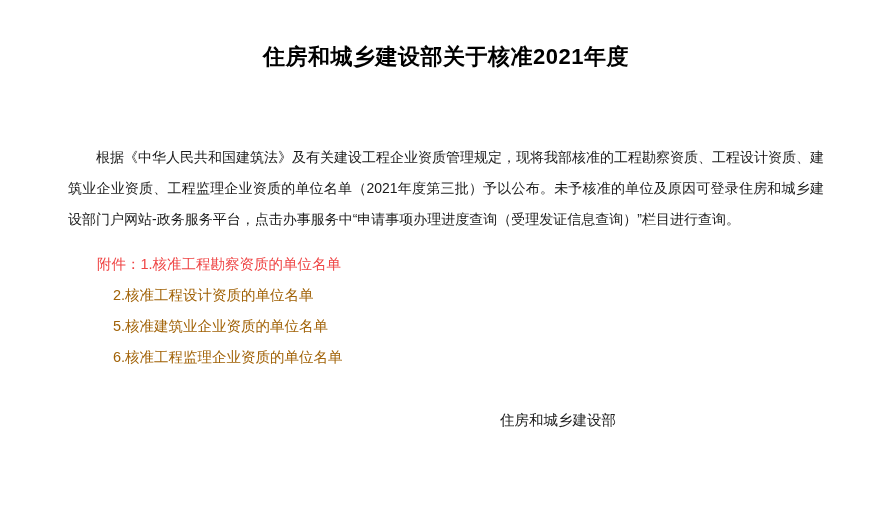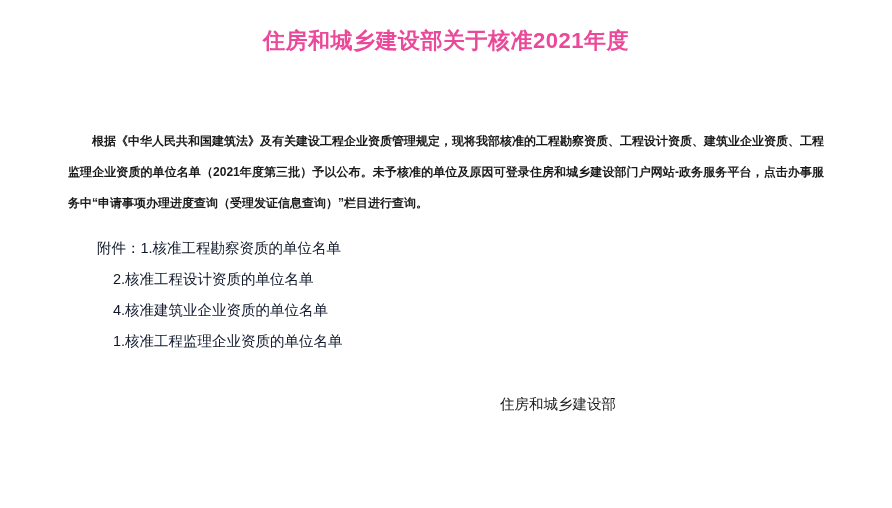--- a/index.html
+++ b/index.html
@@ -20,60 +20,59 @@
     height: 508px;
     box-sizing: border-box;
     background: #ffffff;
     position: relative;
   }
   .doc-title {
     text-align: center;
     font-weight: bold;
     font-size: 22px;
     line-height: 34px;
-    color: #ec4899;
-    padding-top: 24px;
+    color: #000000;
+    padding-top: 40px;
     letter-spacing: 0.5px;
   }
   .doc-title .line {
     display: block;
   }
   .body-area {
     padding: 0 68px 0 68px;
     margin-top: 68px;
   }
   .para {
-    font-size: 12px;
+    font-size: 14px;
     line-height: 31px;
     color: #1a1a1a;
     text-align: justify;
     text-justify: inter-ideograph;
     margin: 0 0 14px 0;
-    font-weight: bold;
   }
   .para.indent {
     text-indent: 2em;
   }
   .attach-block {
     margin-top: 6px;
   }
   .attach-head {
     font-size: 14.5px;
     line-height: 31px;
-    color: #0f172a;
+    color: #ef4444;
     text-indent: 2em;
     margin: 0;
   }
   .attach-head .lead {
     display: inline;
   }
   .attach-item {
     font-size: 14.5px;
     line-height: 31px;
-    color: #0f172a;
+    color: #a16207;
     margin: 0;
     padding-left: 3.1em;
   }
   .signature {
     margin-top: 34px;
     text-align: right;
     padding-right: 208px;
   }
   .signature div {
     font-size: 14.5px;
@@ -98,22 +97,22 @@
   </div>
 
   <div class="body-area">
 
     <p class="para indent">根据《中华人民共和国建筑法》及有关建设工程企业资质管理规定，现将我部核准的工程勘察资质、工程设计资质、建筑业企业资质、工程监理企业资质的单位名单（2021年度第三批）予以公布。未予核准的单位及原因可登录住房和城乡建设部门户网站-政务服务平台，点击办事服务中“申请事项办理进度查询（受理发证信息查询）”栏目进行查询。</p>
 
 
     <div class="attach-block">
       <p class="attach-head"><span class="lead">附件：</span><span>1.核准工程勘察资质的单位名单</span></p>
       <p class="attach-item">2.核准工程设计资质的单位名单</p>
-      <p class="attach-item">4.核准建筑业企业资质的单位名单</p>
-      <p class="attach-item">1.核准工程监理企业资质的单位名单</p>
+      <p class="attach-item">5.核准建筑业企业资质的单位名单</p>
+      <p class="attach-item">6.核准工程监理企业资质的单位名单</p>
     </div>
 
     <div class="signature">
       <div>住房和城乡建设部</div>
 
     </div>
 
   </div>
 
   <div class="scroll-track"></div>

